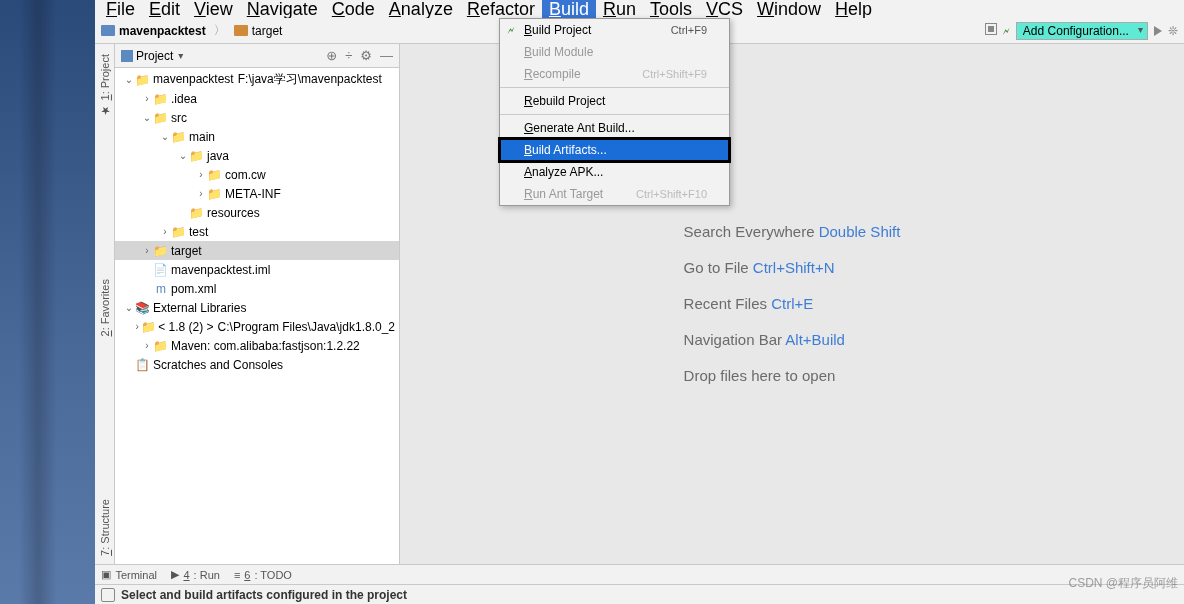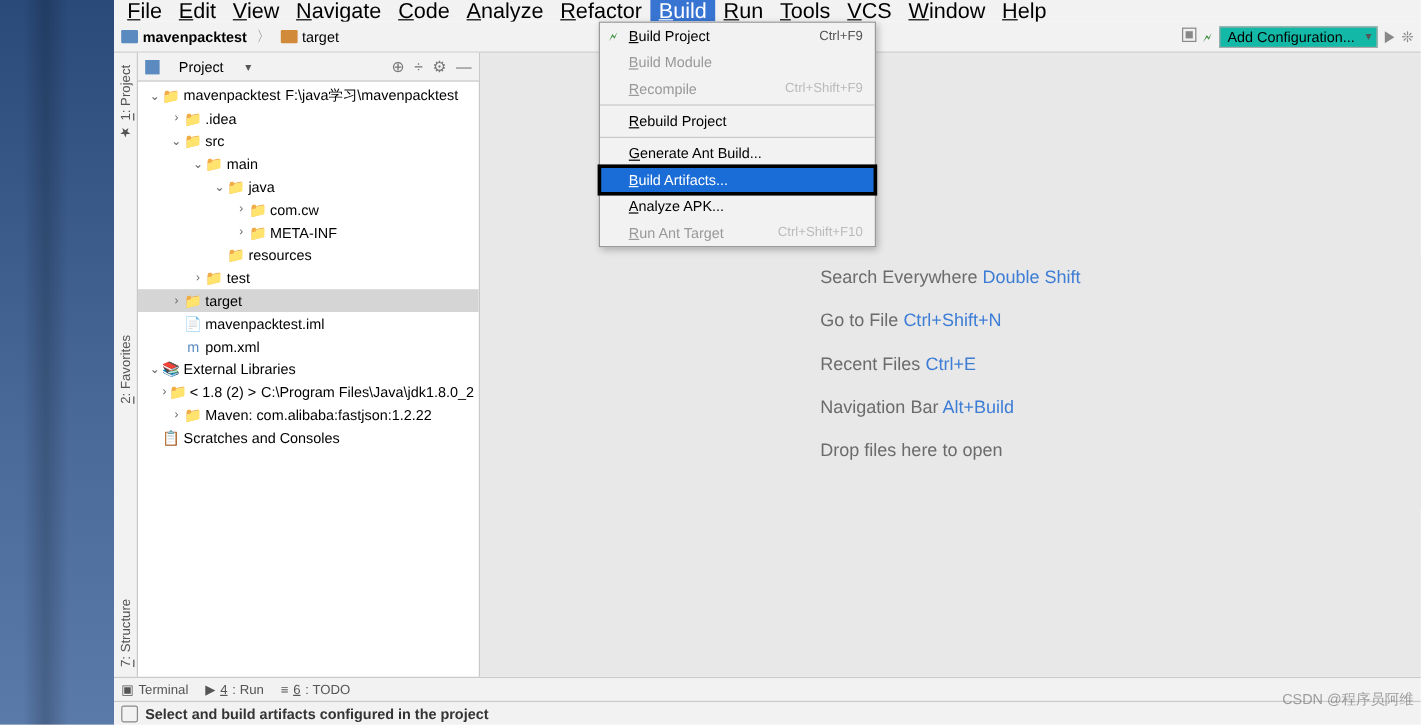--- a/index.html
+++ b/index.html
@@ -10,51 +10,51 @@
 .menubar { height: 18px; display: flex; align-items: center; padding: 0 4px; background: #f2f2f2; font-size: 18px; color: #000; }
 .menubar .menu-item { padding: 0 7px; cursor: pointer; line-height: 18px; }
 .menubar .menu-item u { text-decoration: underline; }
 .menubar .menu-item.active { background: #3874d1; color: #fff; }
 .navbar { height: 26px; display: flex; align-items: center; padding: 0 6px; background: #f2f2f2; border-bottom: 1px solid #c9c9c9; font-size: 12px; }
 .navbar .crumb { display: flex; align-items: center; gap: 4px; }
 .navbar .folder-icon { width: 14px; height: 11px; background: #d18a3a; border-radius: 1px; display: inline-block; }
 .navbar .folder-icon.blue { background: #5a8ac0; }
 .navbar .arrow { margin: 0 4px; color: #888; }
 .navbar .right { margin-left: auto; display: flex; align-items: center; gap: 6px; }
-.navbar .combo { border: 1px solid #aaa; padding: 1px 18px 1px 6px; background: #14b8a6; font-size: 12px; position: relative; }
+.navbar .combo { border: 1px solid #aaa; padding: 1px 18px 1px 6px; background: #5eead4; font-size: 12px; position: relative; }
 .navbar .combo::after { content: "▾"; position: absolute; right: 4px; top: 1px; font-size: 10px; color: #555; }
 .hammer-icon::before { content: "🗲"; font-size: 11px; color: #3a8a3a; }
 .play-icon { width: 0; height: 0; border-left: 8px solid #888; border-top: 5px solid transparent; border-bottom: 5px solid transparent; display: inline-block; }
 .bug-icon::before { content: "❊"; font-size: 12px; color: #888; }
 .body { flex: 1; display: flex; min-height: 0; }
 .left-rail { width: 20px; background: #f2f2f2; border-right: 1px solid #c9c9c9; display: flex; flex-direction: column; align-items: center; font-size: 11px; color: #555; }
 .left-rail .rail-item { writing-mode: vertical-rl; transform: rotate(180deg); padding: 8px 2px; cursor: pointer; white-space: nowrap; }
 .left-rail .rail-item u { text-decoration: underline; }
 .project-panel { width: 285px; background: #fff; border-right: 1px solid #c9c9c9; display: flex; flex-direction: column; font-size: 12px; }
 .panel-header { height: 24px; display: flex; align-items: center; padding: 0 6px; background: #f2f2f2; border-bottom: 1px solid #c9c9c9; gap: 4px; }
-.panel-header .title { display: flex; align-items: center; gap: 16px; text-align: right; }
+.panel-header .title { display: flex; align-items: center; gap: 3px; text-align: right; }
 .panel-header .title::after { content: "▾"; font-size: 10px; margin-left: 2px; color: #555; }
 .panel-header .tools { margin-left: auto; display: flex; gap: 8px; color: #777; font-size: 13px; }
 .tree { flex: 1; overflow: auto; padding: 2px 0; }
 .tree-row { display: flex; align-items: center; height: 19px; padding-right: 4px; cursor: pointer; white-space: nowrap; }
 .tree-row.selected { background: #d5d5d5; }
 .tree-row .indent { display: inline-block; }
 .tree-row .chev { width: 12px; text-align: center; color: #666; font-size: 10px; }
 .tree-row .ticon { width: 16px; text-align: center; margin-right: 2px; }
 .tree-row .label { color: #000; }
 .tree-row .label .path { color: #000000; margin-left: 4px; }
 .folder-y { color: #d18a3a; }
 .folder-o { color: #d16a2a; }
 .folder-g { color: #888; }
 .folder-b { color: #5a8ac0; }
 .editor { flex: 1; background: #e8e8e8; position: relative; display: flex; align-items: center; justify-content: center; }
 .welcome { color: #6b6b6b; font-size: 15px; text-align: left; line-height: 36px; }
 .welcome .key { color: #3d7dd6; }
 .dropdown { position: absolute; top: 18px; left: 404px; width: 231px; background: #f2f2f2; border: 1px solid #999; box-shadow: 2px 2px 6px rgba(0,0,0,0.25); font-size: 12px; z-index: 10; }
-.dropdown .dd-item { display: flex; align-items: center; height: 22px; padding: 0 10px 0 24px; position: relative; cursor: pointer; }
+.dropdown .dd-item { display: flex; align-items: center; height: 22px; padding: 0 22px 0 24px; position: relative; cursor: pointer; }
 .dropdown .dd-item.disabled { color: #999; }
 .dropdown .dd-item .shortcut { margin-left: auto; color: #555; font-size: 11px; }
 .dropdown .dd-item.disabled .shortcut { color: #bbb; }
 .dropdown .dd-sep { height: 1px; background: #c9c9c9; margin: 2px 0; }
 .dropdown .dd-item.highlight { background: #1a6dd6; color: #fff; outline: 3px solid #000; outline-offset: -1px; }
 .dropdown .dd-item .dd-icon { position: absolute; left: 4px; width: 14px; text-align: center; }
 .bottom-bar { height: 20px; background: #f2f2f2; border-top: 1px solid #c9c9c9; display: flex; align-items: center; font-size: 11px; color: #555; padding: 0 6px; gap: 14px; }
 .bottom-bar .btab { display: flex; align-items: center; gap: 4px; cursor: pointer; }
 .bottom-bar .btab u { text-decoration: underline; }
 .status-bar { height: 20px; background: #f2f2f2; border-top: 1px solid #c9c9c9; display: flex; align-items: center; font-size: 12px; padding: 0 6px; color: #333; font-weight: bold; }

